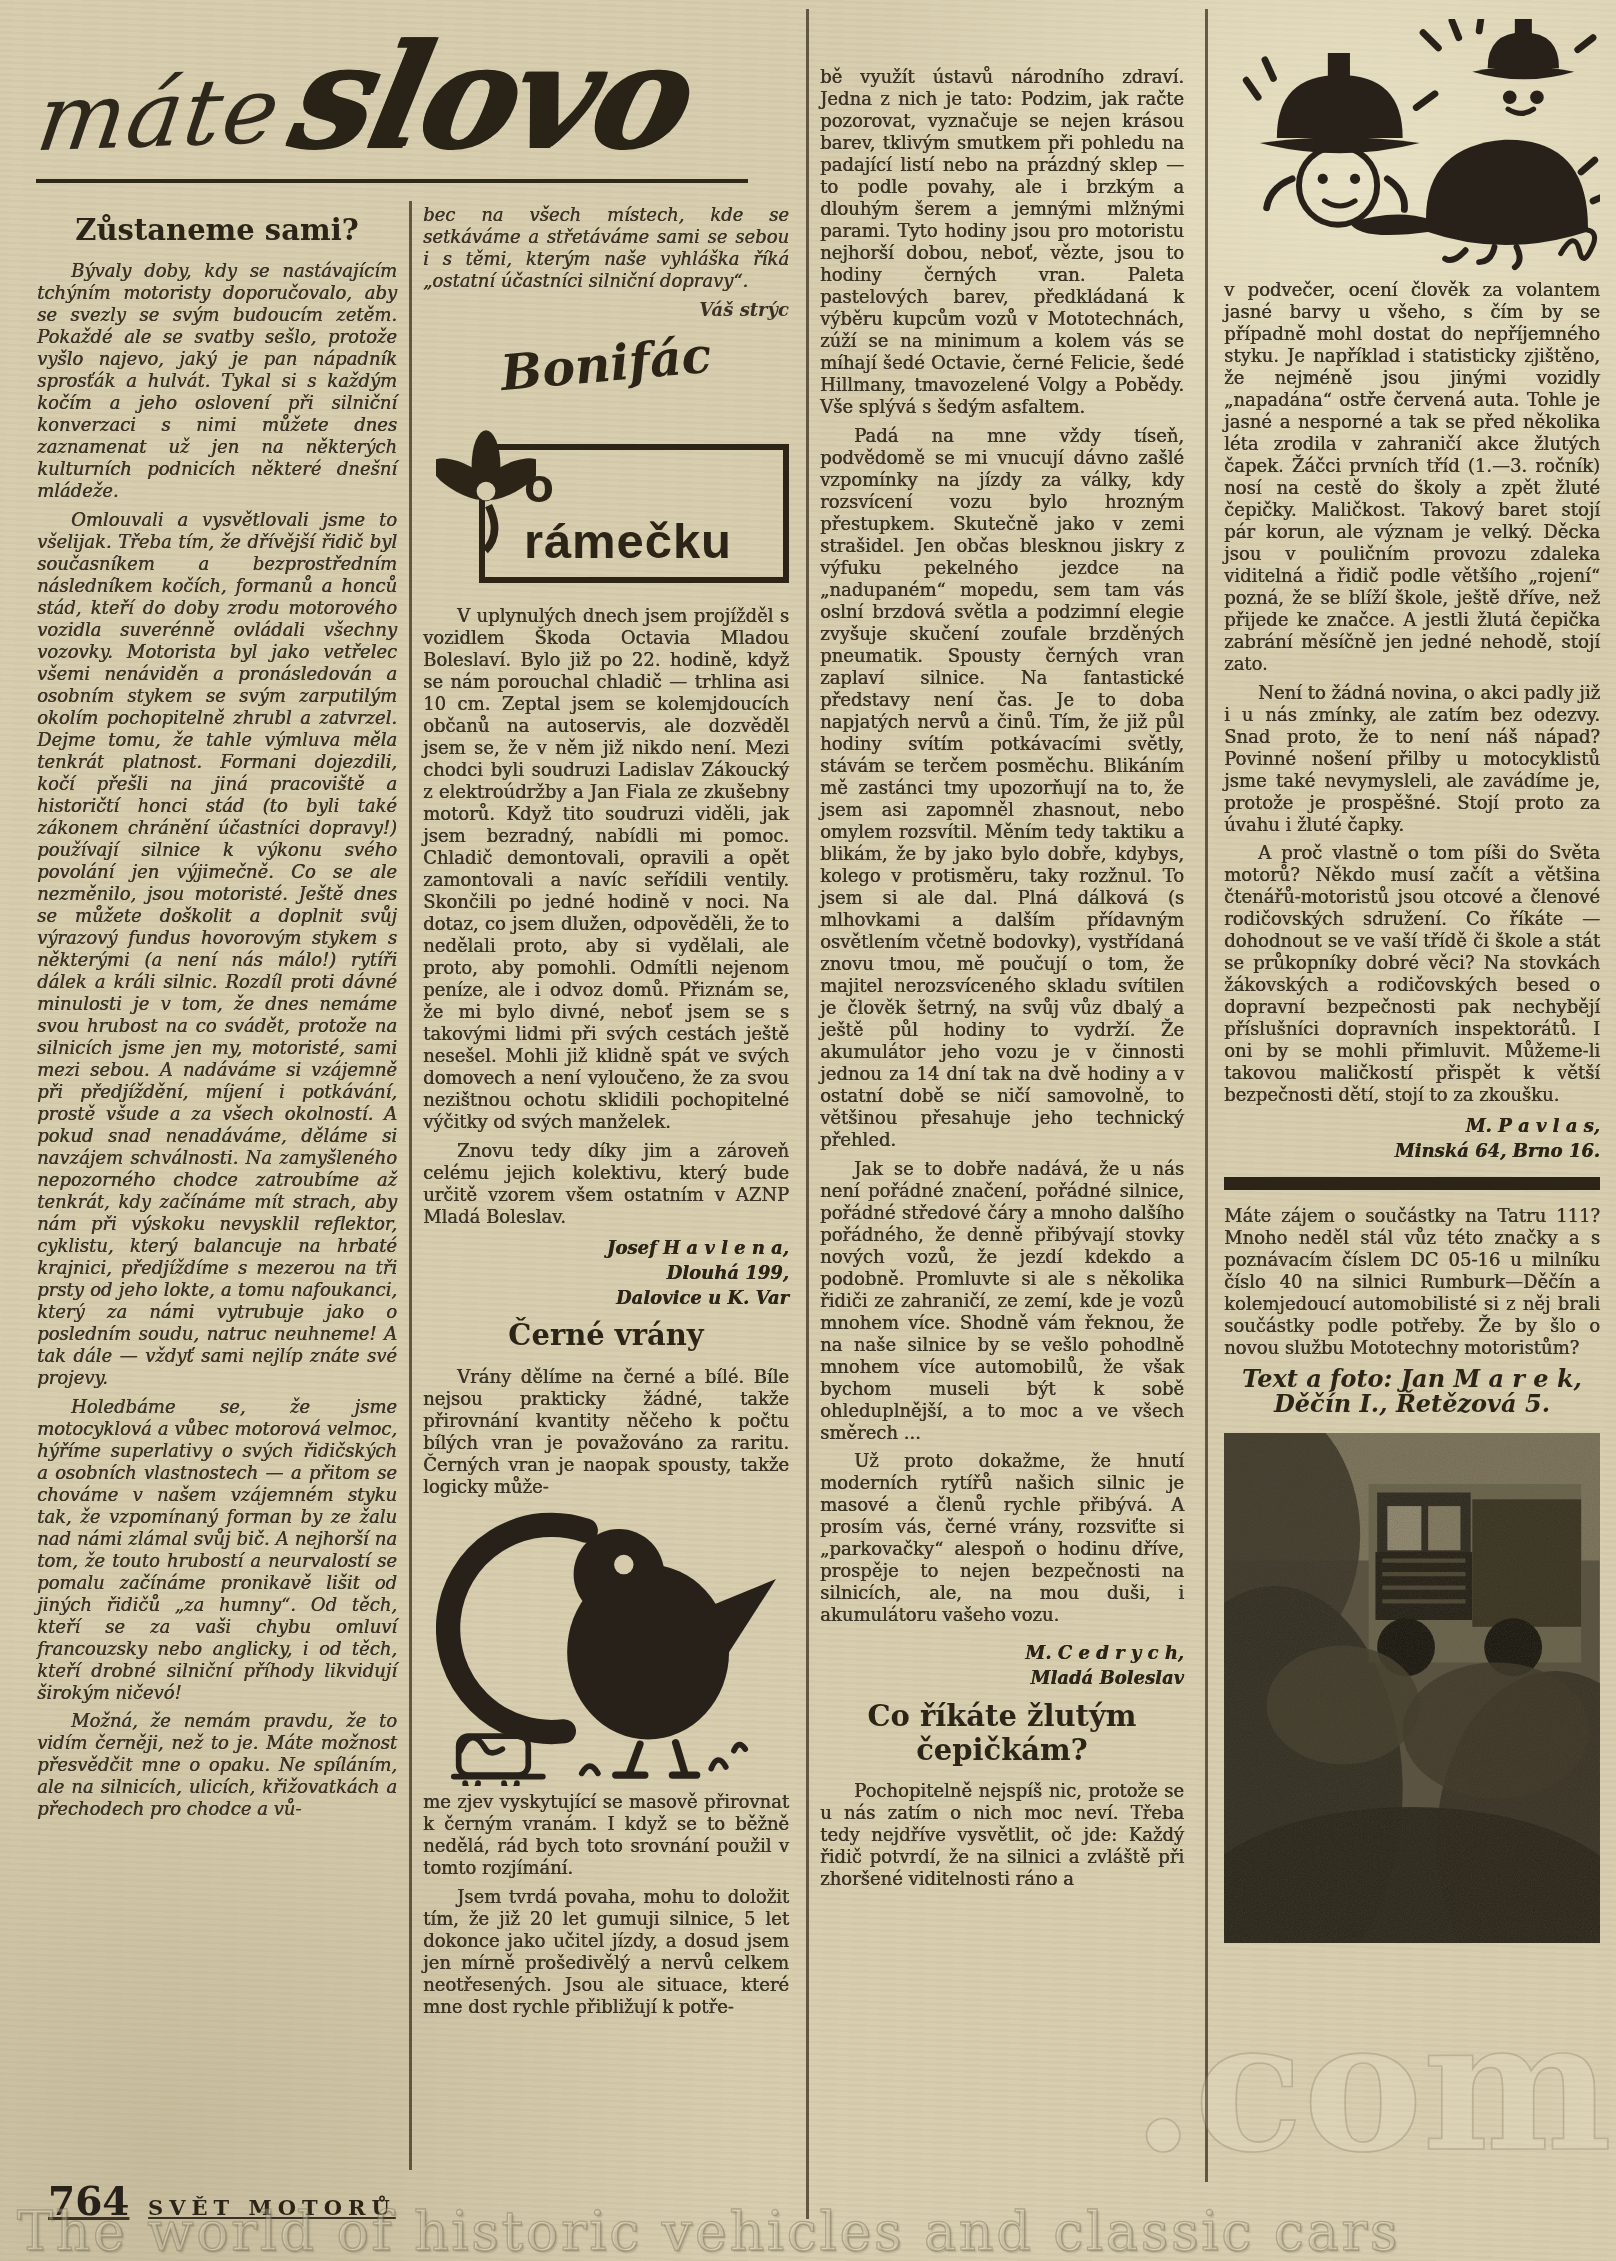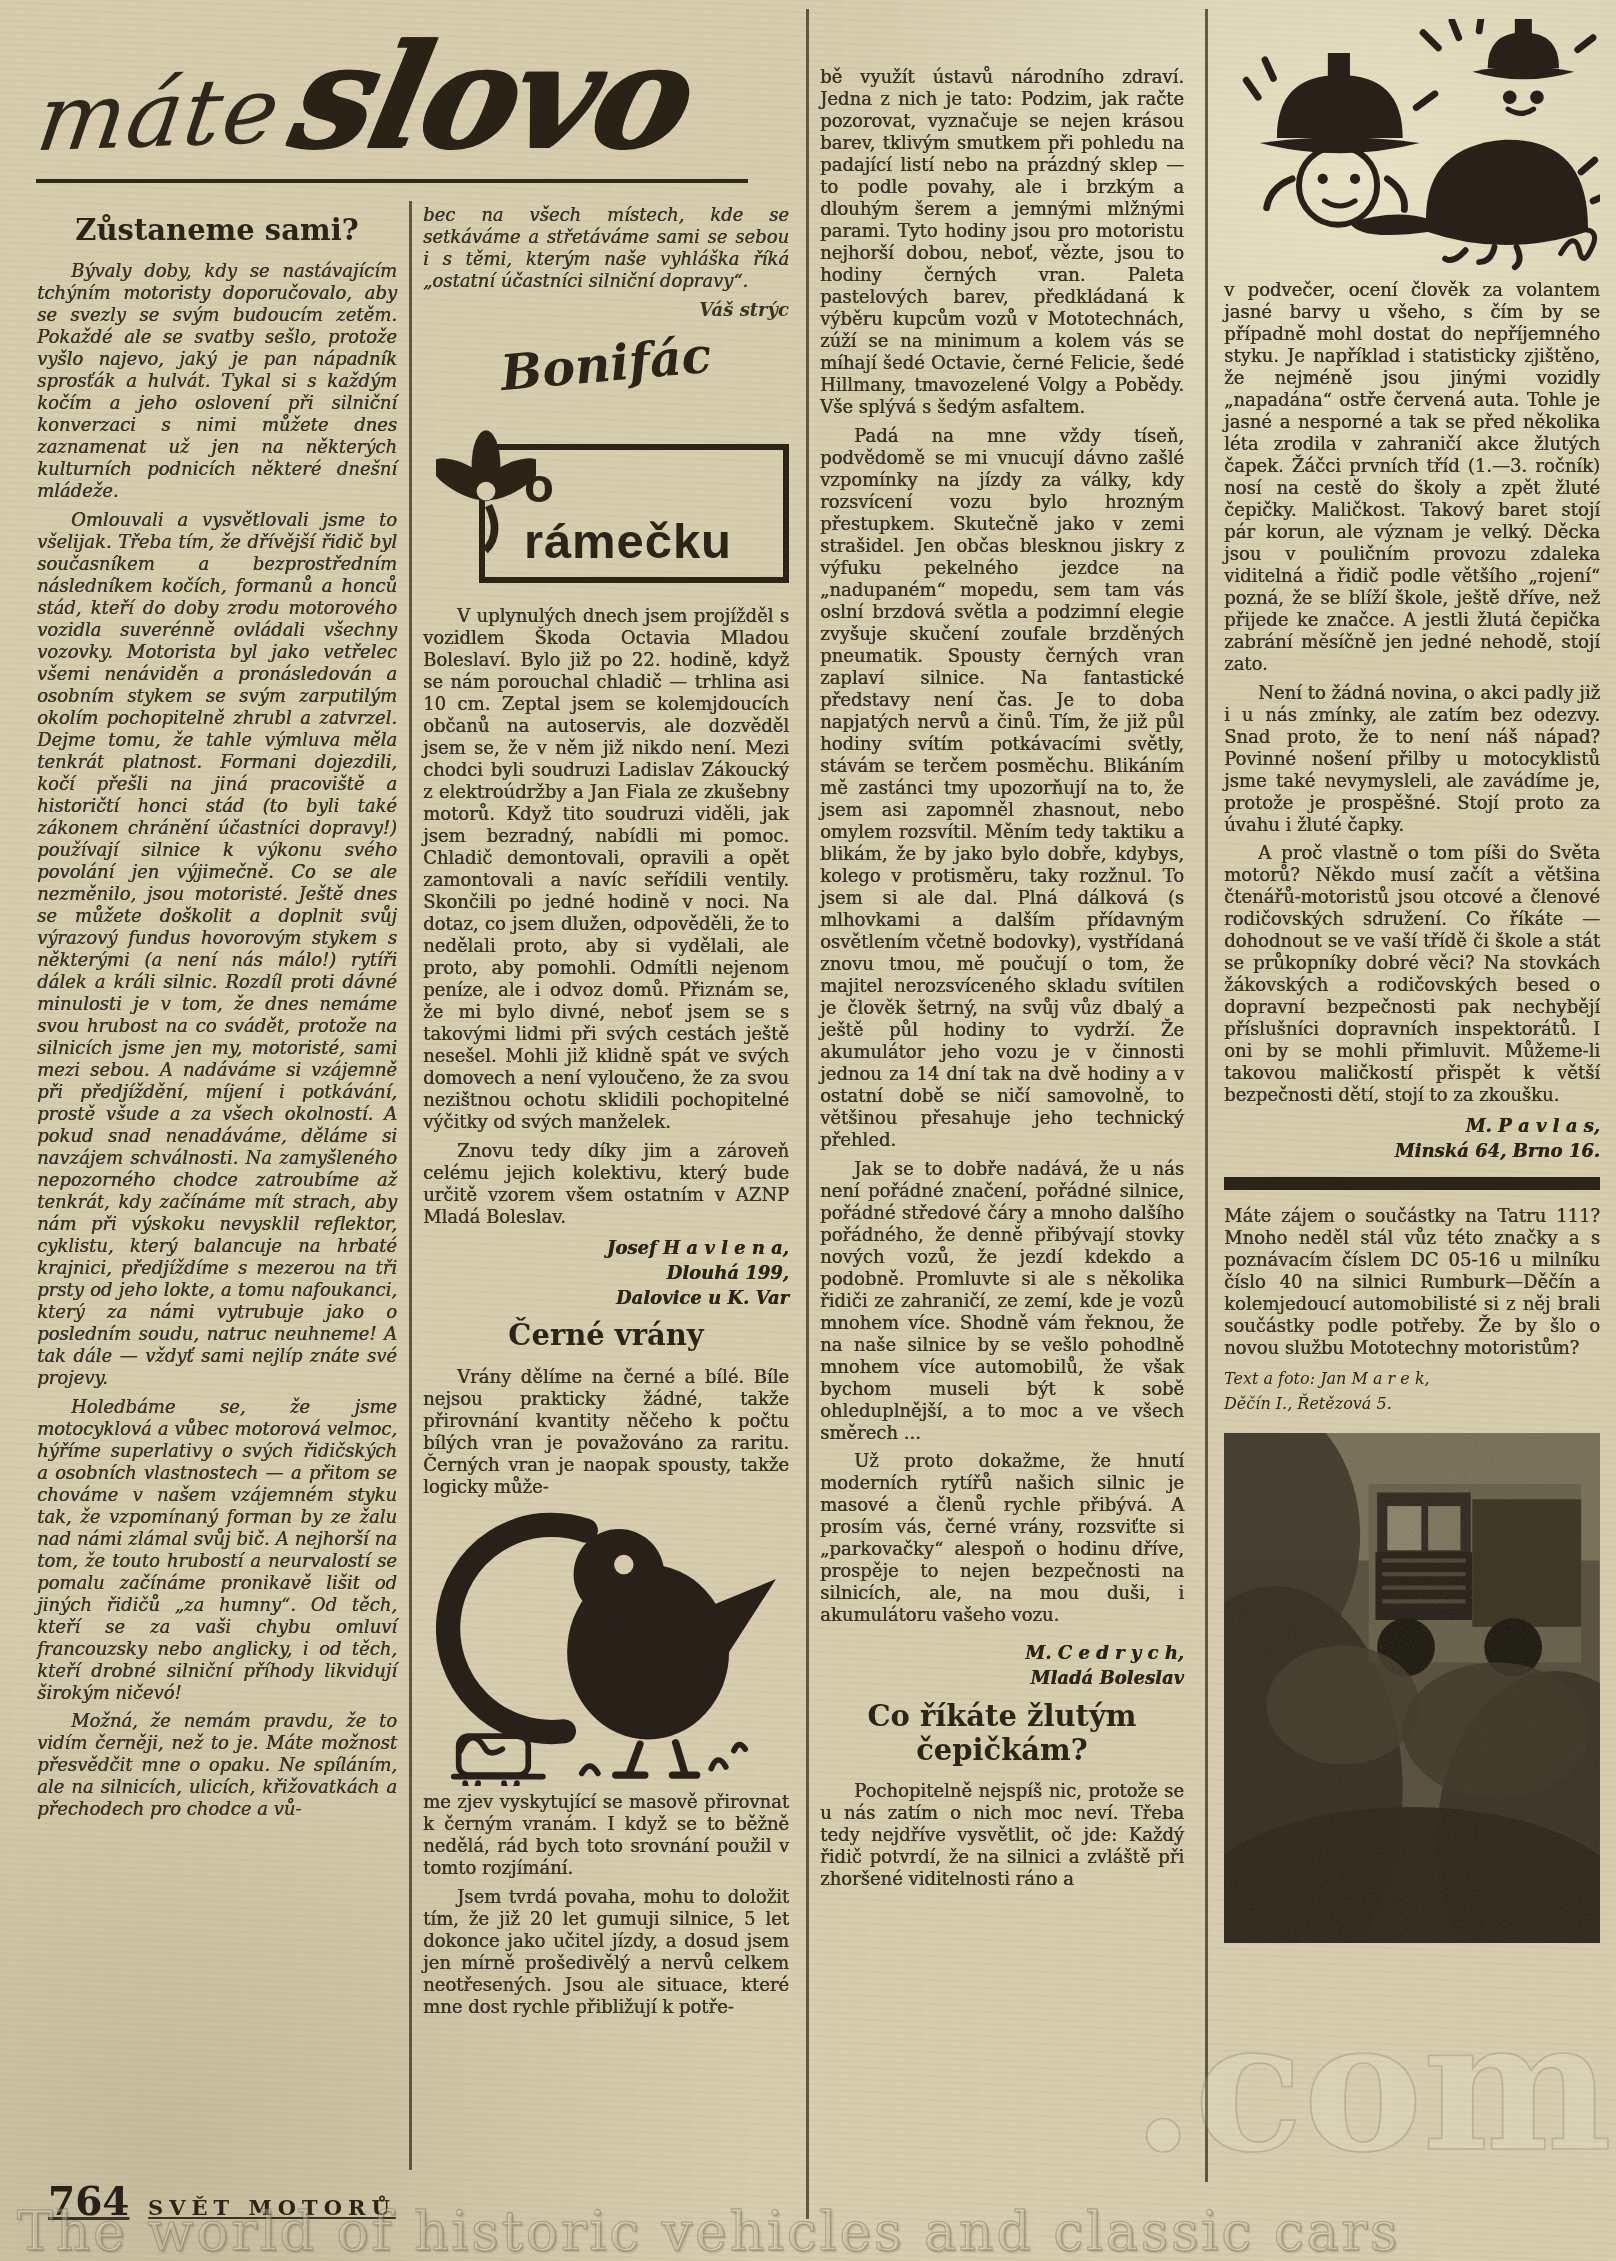--- a/index.html
+++ b/index.html
@@ -26,22 +26,22 @@
   .col .noindent{text-indent:0;}
   .italic p, .italic div{font-style:italic;}
   h2.heading{font-size:29px;line-height:34px;text-align:center;font-weight:bold;
     margin:8.5px 0 13.6px 0;color:#2c2517;text-indent:0;}
   .closing{text-align:right;font-size:18px;font-weight:bold;margin:1.7px 0 3.4px;}
   .hand-sig{font-size:49px;font-style:italic;font-weight:bold;text-align:center;
     transform:rotate(-5deg);margin:15.3px 0 22px;color:#2c2517;}
   .sig{font-weight:bold;font-style:italic;font-size:18px;line-height:25px;
     margin:5.1px 0 8.5px 34%;text-align:right;text-indent:0;color:#2c2517;}
   .sig div{text-shadow:0.3px 0 0 currentColor;}
-  .credit{font-weight:normal;font-style:italic;font-size:16px;line-height:25px;
-    margin:5.1px 0 6.8px;color:#2c2517;}
+  .credit{font-weight:bold;font-style:italic;font-size:24px;line-height:25px;
+    text-align:center;margin:5.1px 0 6.8px;color:#2c2517;}
   
   .frame-logo{position:relative;display:inline-block;margin:29px 0 22px 56px;
     border:6px solid #2c2517;padding:6.8px 15.3px 8.5px 39px;}
   .frame-logo span{font-family:"Liberation Sans", sans-serif;font-weight:bold;
     font-size:49px;letter-spacing:0.9px;color:#2c2517;}
   .flower{position:absolute;left:-49px;top:-25.5px;}
   .figure{display:block;margin:6.8px auto 5.1px;}
   .divider-bar{height:12.8px;background:#2c2517;margin:13.6px 0 15.3px;}
   .photo{margin-top:10.2px;}
   

